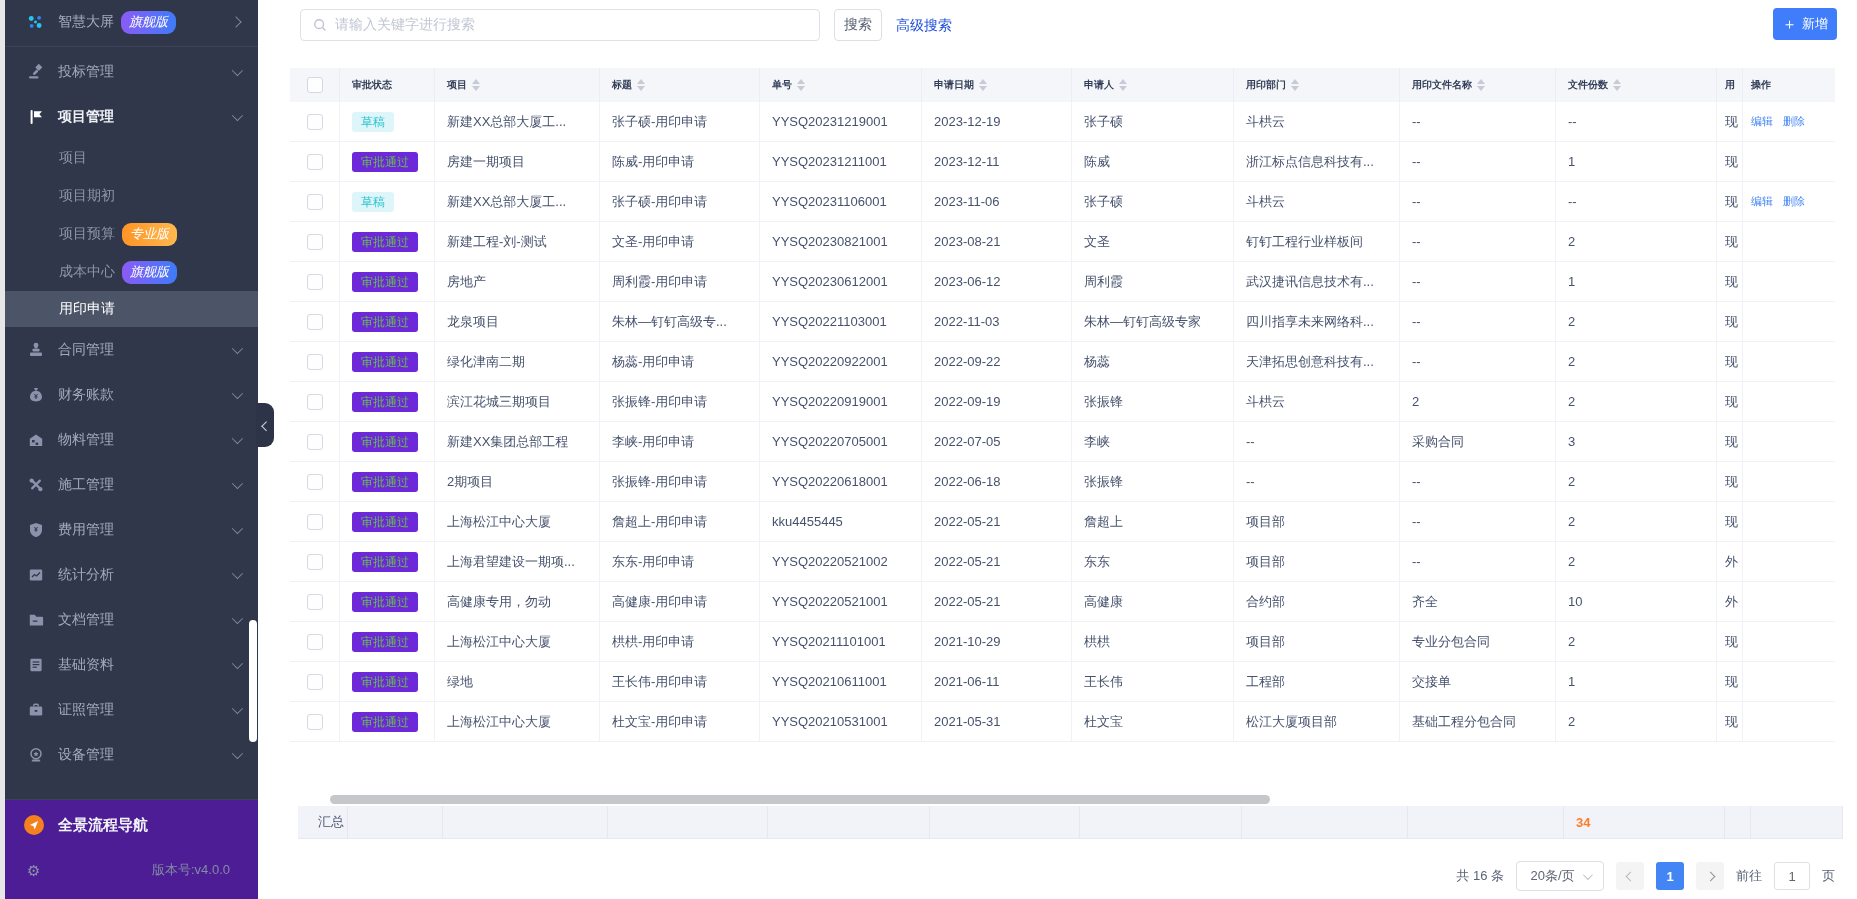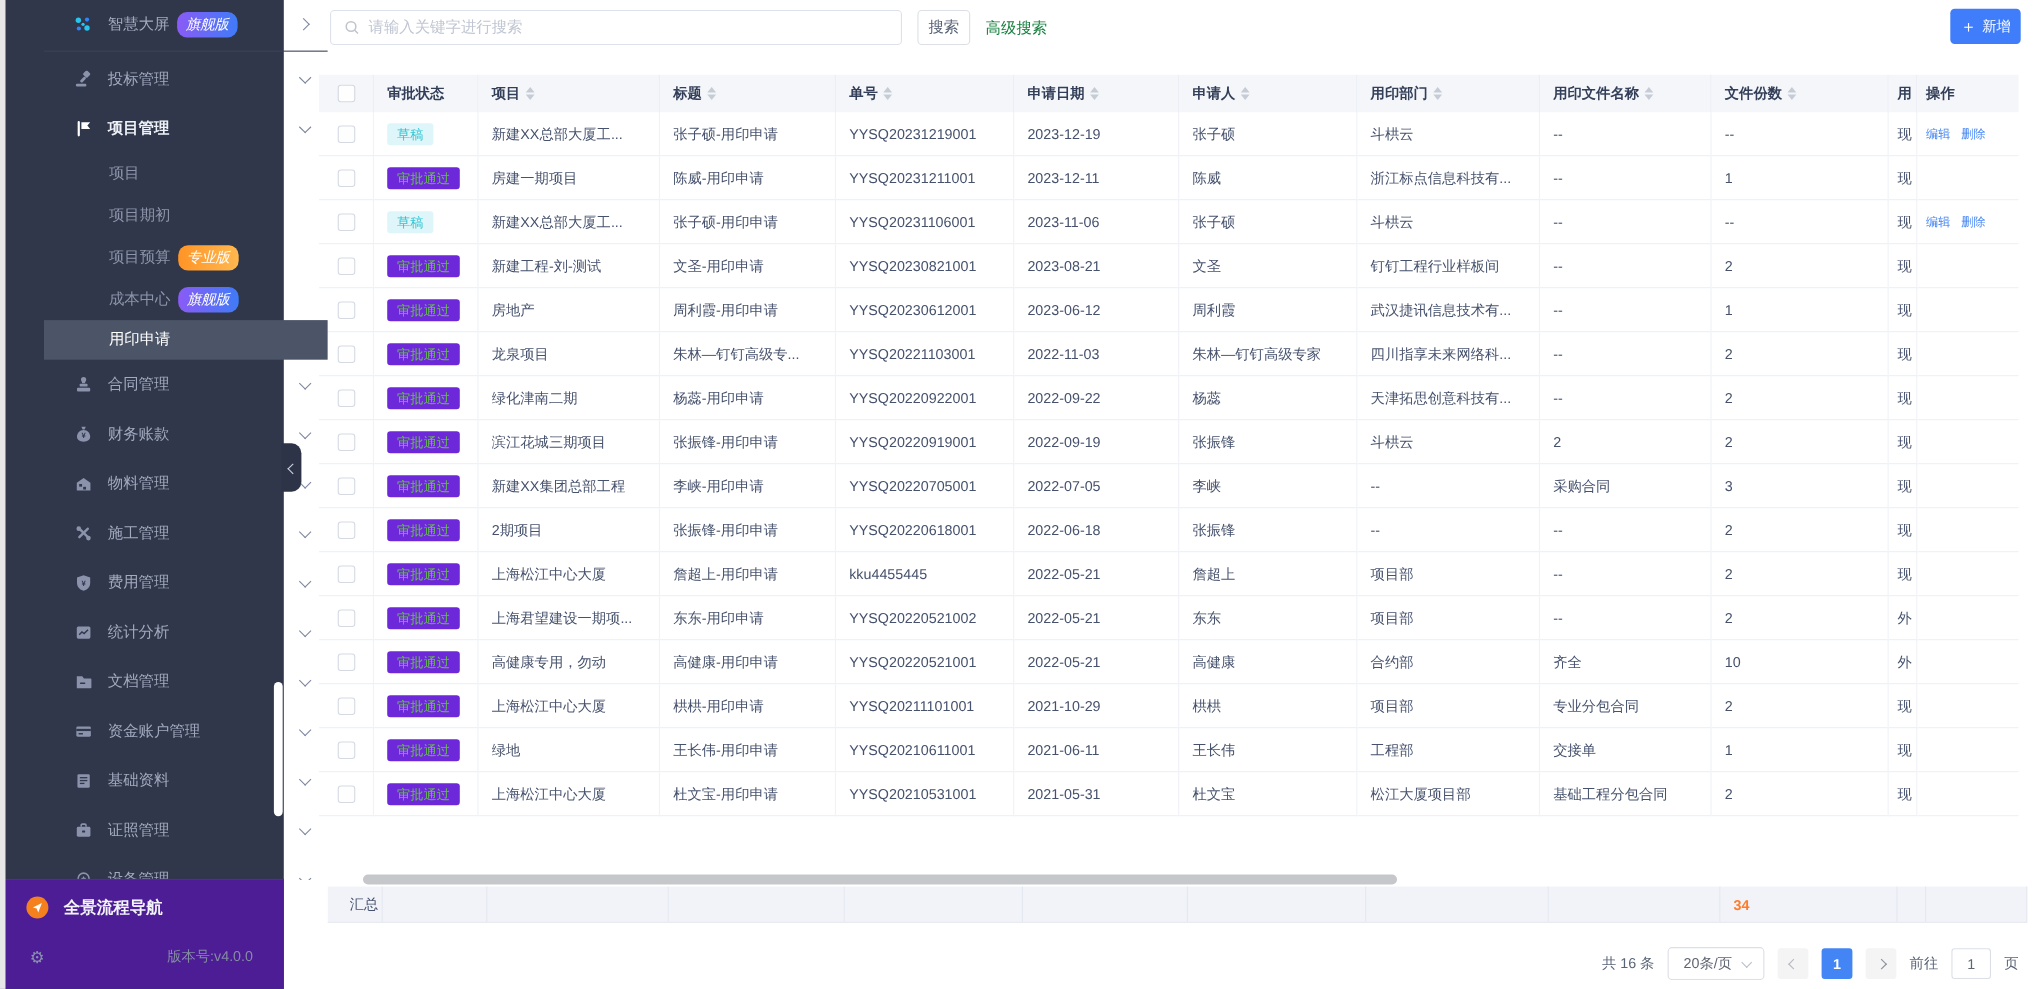--- a/index.html
+++ b/index.html
@@ -2,21 +2,21 @@
 <html><head>
 <meta charset="utf-8">
 <style>
   html,body{margin:0;padding:0;}
   body{width:1857px;height:899px;overflow:hidden;position:relative;
        font-family:"Liberation Sans","DejaVu Sans",sans-serif;background:#fff;
        -webkit-font-smoothing:antialiased;}
   
   .page-scroll-strip{position:absolute;left:0;top:0;width:5px;height:899px;background:#e7e7e7;z-index:30;}
   .sidebar{position:absolute;left:0;top:0;width:258px;height:899px;background:#30374a;z-index:10;}
-  .side-list{position:absolute;left:0;top:0;width:258px;height:800px;overflow:hidden;padding-left:40px;}
+  .side-list{position:absolute;left:0;top:0;width:258px;height:800px;overflow:hidden;}
   .side-item{display:flex;align-items:center;height:45px;padding:0 18px 0 27px;color:#a2aabf;font-size:14px;cursor:pointer;}
   .side-item.first{height:44px;}
   .side-item .lbl{margin-left:14px;}
   .side-item.bold .lbl{color:#eef1f7;font-weight:bold;}
   .side-divider{height:1px;background:#3c4356;margin:2px 0;}
   .side-child{display:flex;align-items:center;height:38px;padding-left:59px;color:#8d95ab;font-size:14px;cursor:pointer;}
   .side-child.selected{background:#4c5467;color:#ffffff;height:36px;}
   .spacer{flex:1;}
   .icon16{width:17px;height:17px;flex:0 0 17px;display:inline-flex;align-items:center;justify-content:center;}
   .chev{width:7px;height:7px;border-right:1.6px solid #7c86a0;border-bottom:1.6px solid #7c86a0;display:inline-block;}
@@ -33,27 +33,27 @@
   .gear{color:#8a93ab;font-size:15px;line-height:1;}
   .side-scroll-thumb{position:absolute;left:249px;top:620px;width:8px;height:122px;background:#ffffff;border-radius:4px;z-index:20;}
   .collapse-tab{position:absolute;left:256px;top:403px;width:18px;height:44px;background:#2d3447;border-radius:0 9px 9px 0;z-index:25;display:flex;align-items:center;justify-content:center;cursor:pointer;}
   .collapse-tab .chev{border-color:#cdd3e0;width:6px;height:6px;transform:rotate(135deg) translateY(-1px);}
   
   .main{position:absolute;left:258px;top:0;width:1599px;height:789px;background:#fff;text-align:center;}
   .search-box{position:absolute;left:42px;top:9px;width:520px;height:32px;border:1px solid #dde1e9;border-radius:4px;display:flex;align-items:center;box-sizing:border-box;}
   .search-box svg{margin:0 8px 0 12px;}
   .search-ph{color:#c0c6d2;font-size:14px;}
   .btn-search{position:absolute;left:576px;top:9px;height:32px;width:48px;border:1px solid #dcdfe6;border-radius:4px;background:#fff;color:#586074;font-size:14px;display:flex;align-items:center;justify-content:center;box-sizing:border-box;cursor:pointer;}
-  .link-adv{position:absolute;left:638px;top:17px;color:#15803d;font-size:14px;cursor:pointer;}
+  .link-adv{position:absolute;left:638px;top:17px;color:#1d4ed8;font-size:14px;cursor:pointer;}
   .btn-add{position:absolute;right:20px;top:8px;height:32px;width:64px;background:#3f7dfa;border-radius:4px;color:#fff;font-size:13px;display:flex;align-items:center;justify-content:center;gap:5px;cursor:pointer;}
   
   .tbl{position:absolute;left:32px;top:68px;width:1545px;}
   .trow{display:grid;grid-template-columns:50px 95px 165px 160px 162px 150px 162px 166px 156px 161px 26px 92px;}
   .th,.td{display:flex;align-items:center;box-sizing:border-box;overflow:hidden;white-space:nowrap;border-right:1px solid rgba(228,232,240,.55);}
-  .th{height:34px;background:#f4f6fa;color:#333f58;font-weight:bold;font-size:13px;padding-left:12px;}
+  .th{height:34px;background:#f4f6fa;color:#333f58;font-weight:bold;font-size:10px;padding-left:12px;}
   .td{height:40px;border-bottom:1px solid #eef1f6;color:#46526d;font-size:13px;padding-left:12px;}
   .c-center{justify-content:center;padding-left:0;}
   .cbx{width:14px;height:14px;border:1px solid #d4d9e2;border-radius:3px;background:#fefefe;cursor:pointer;}
   .sort{display:inline-flex;flex-direction:column;margin-left:5px;gap:2px;cursor:pointer;}
   .sort i{width:0;height:0;border-left:4px solid transparent;border-right:4px solid transparent;}
   .sort .up{border-bottom:5px solid #c6cbd6;}
   .sort .dn{border-top:5px solid #c6cbd6;}
   .badge{padding:4px 9px;border-radius:3px;font-size:12px;line-height:1;}
   .badge.draft{color:#2fc3d2;background:#def6f9;}
   .badge.approved{color:#64c147;background:#6d28d9;}
@@ -215,32 +215,20 @@
             <rect x="4.6" y="8.4" width="5" height="1.4" rx="0.7" fill="#30374a"></rect>
           </svg>
         </span>
         <span class="lbl">文档管理</span>
         <span class="spacer"></span>
         <span class="chev down"></span>
       </div>
       <div class="side-item">
         <span class="icon16">
           <svg width="16" height="16" viewBox="0 0 16 16">
-            <rect x="1.4" y="3.4" width="13.2" height="9.4" rx="1.3" fill="#8a93ab"></rect>
-            <rect x="1.4" y="5.6" width="13.2" height="2" fill="#30374a"></rect>
-            <rect x="3.4" y="9.4" width="4" height="1.3" fill="#30374a"></rect>
-          </svg>
-        </span>
-        <span class="lbl">资金账户管理</span>
-        <span class="spacer"></span>
-        <span class="chev down"></span>
-      </div>
-      <div class="side-item">
-        <span class="icon16">
-          <svg width="16" height="16" viewBox="0 0 16 16">
             <rect x="2.4" y="1.8" width="11.2" height="12.4" rx="1.2" fill="#8a93ab"></rect>
             <rect x="4.6" y="4.4" width="6.8" height="1.2" fill="#30374a"></rect>
             <rect x="4.6" y="7" width="6.8" height="1.2" fill="#30374a"></rect>
             <rect x="4.6" y="9.6" width="4.2" height="1.2" fill="#30374a"></rect>
           </svg>
         </span>
         <span class="lbl">基础资料</span>
         <span class="spacer"></span>
         <span class="chev down"></span>
       </div>

